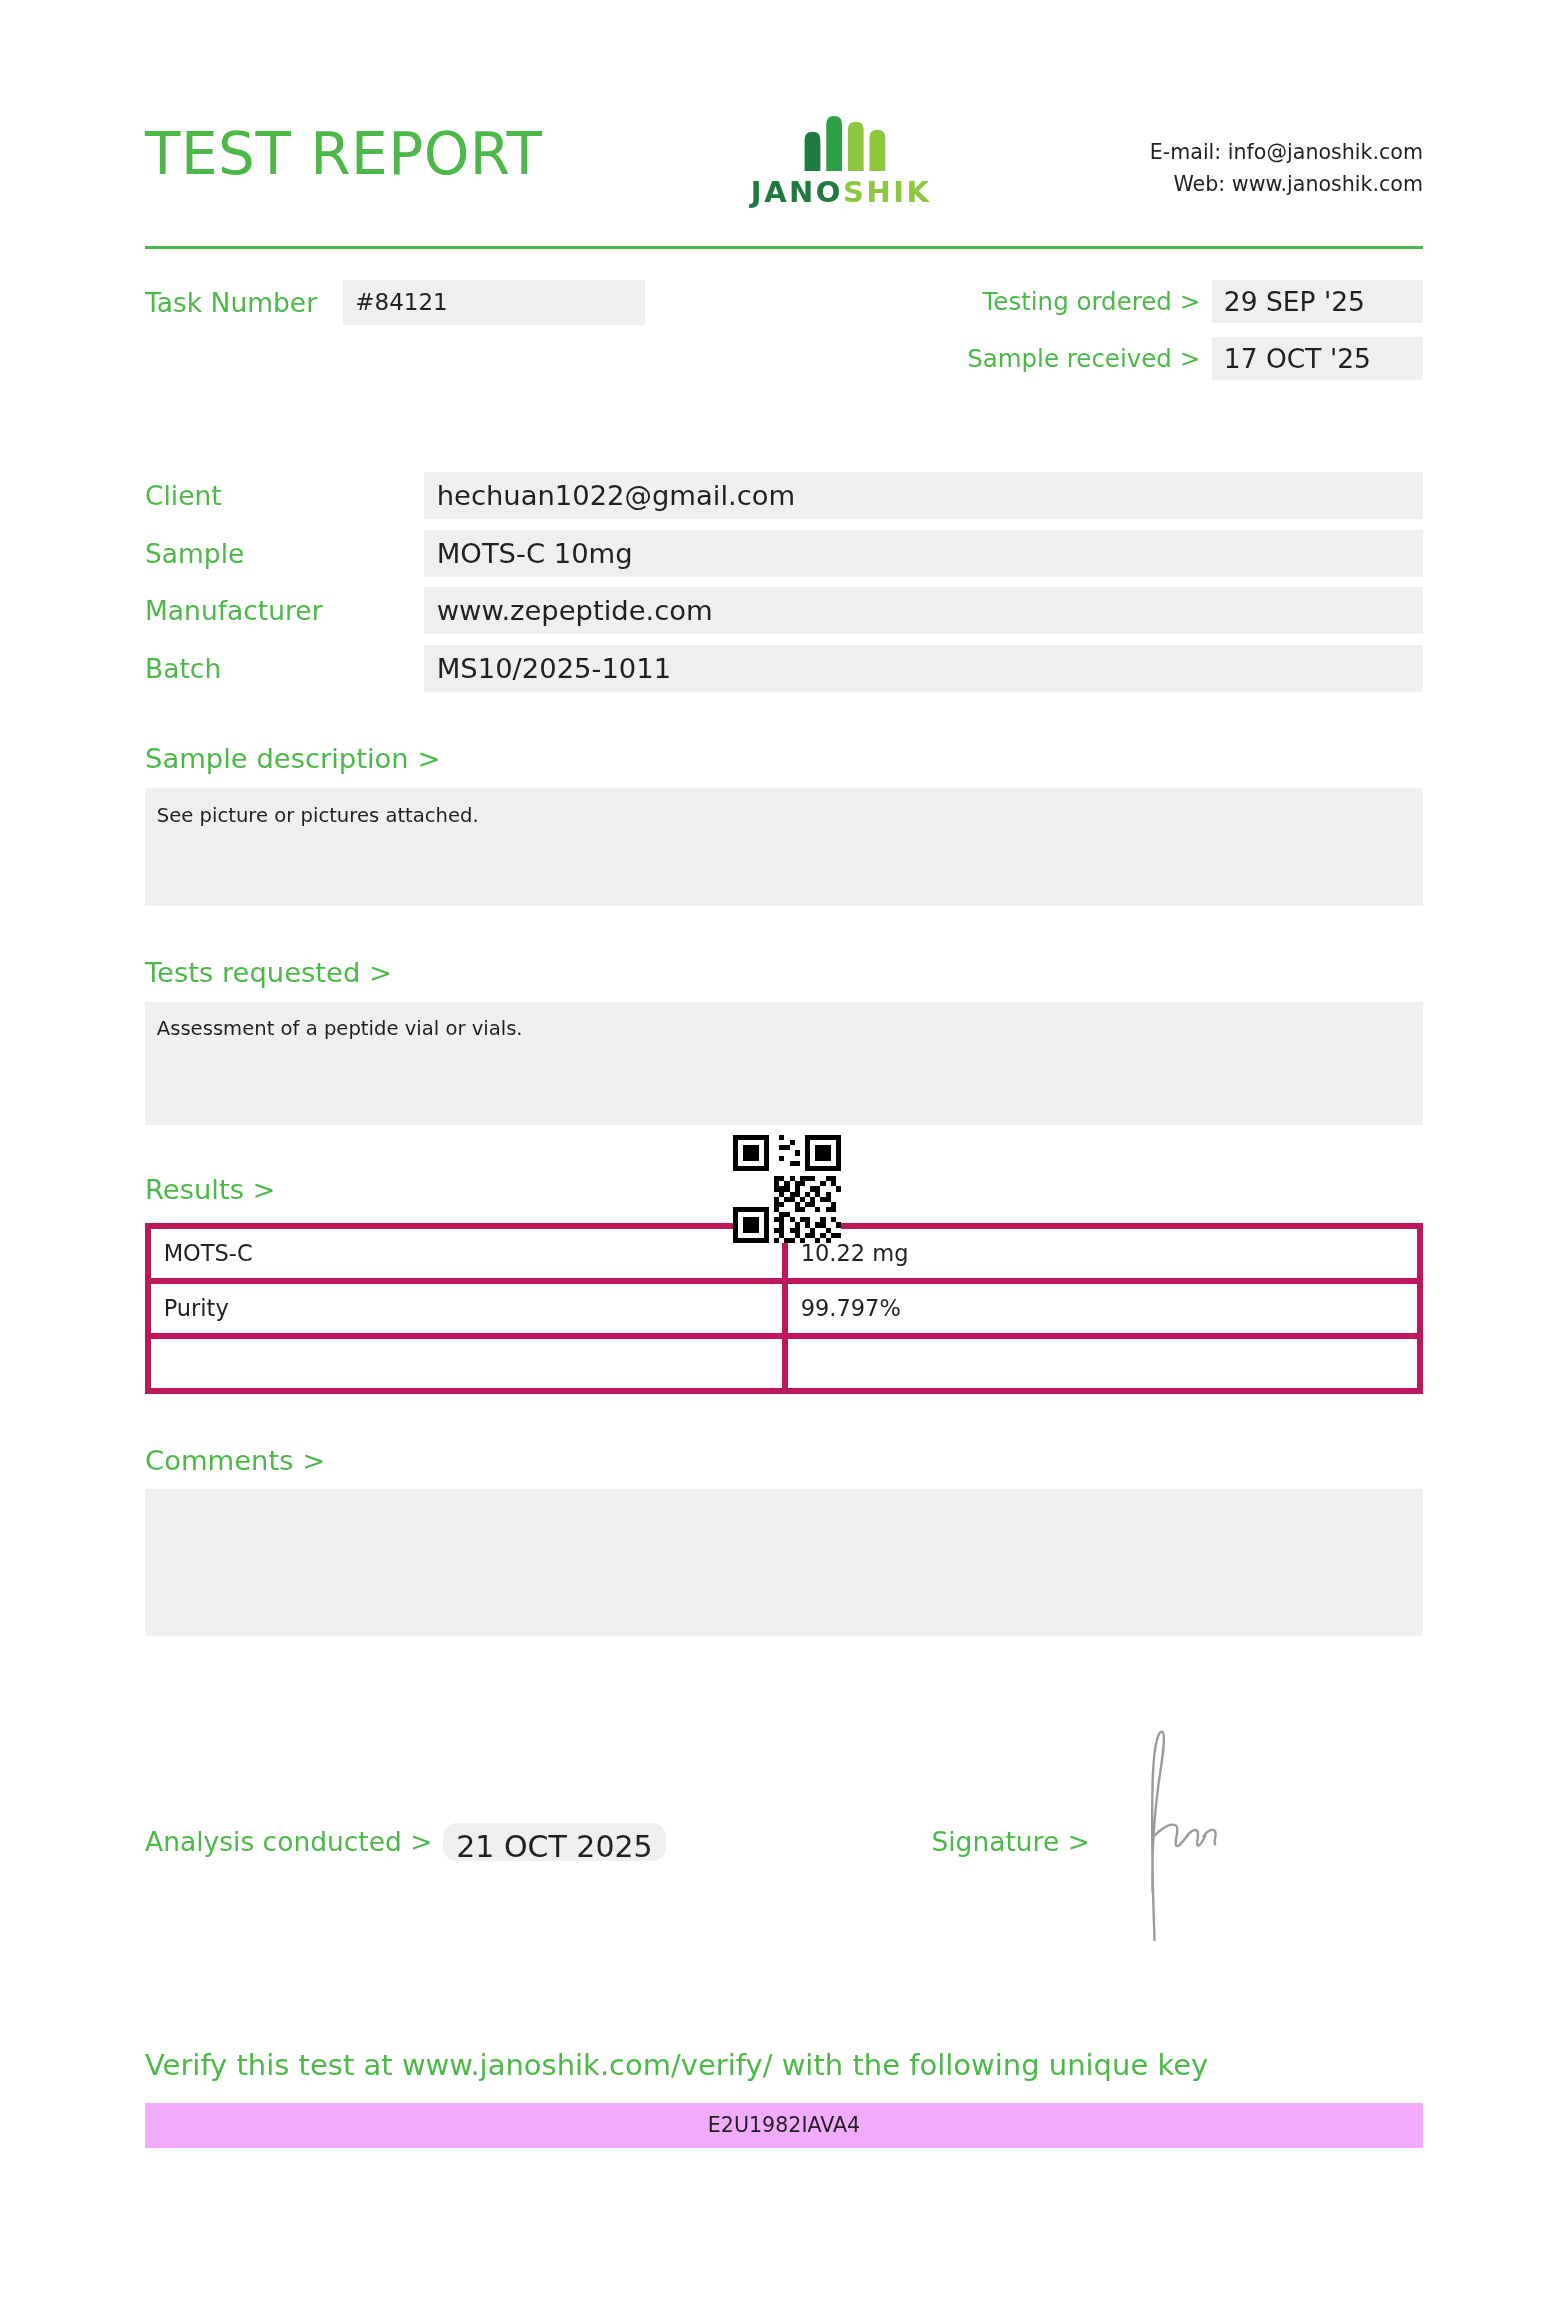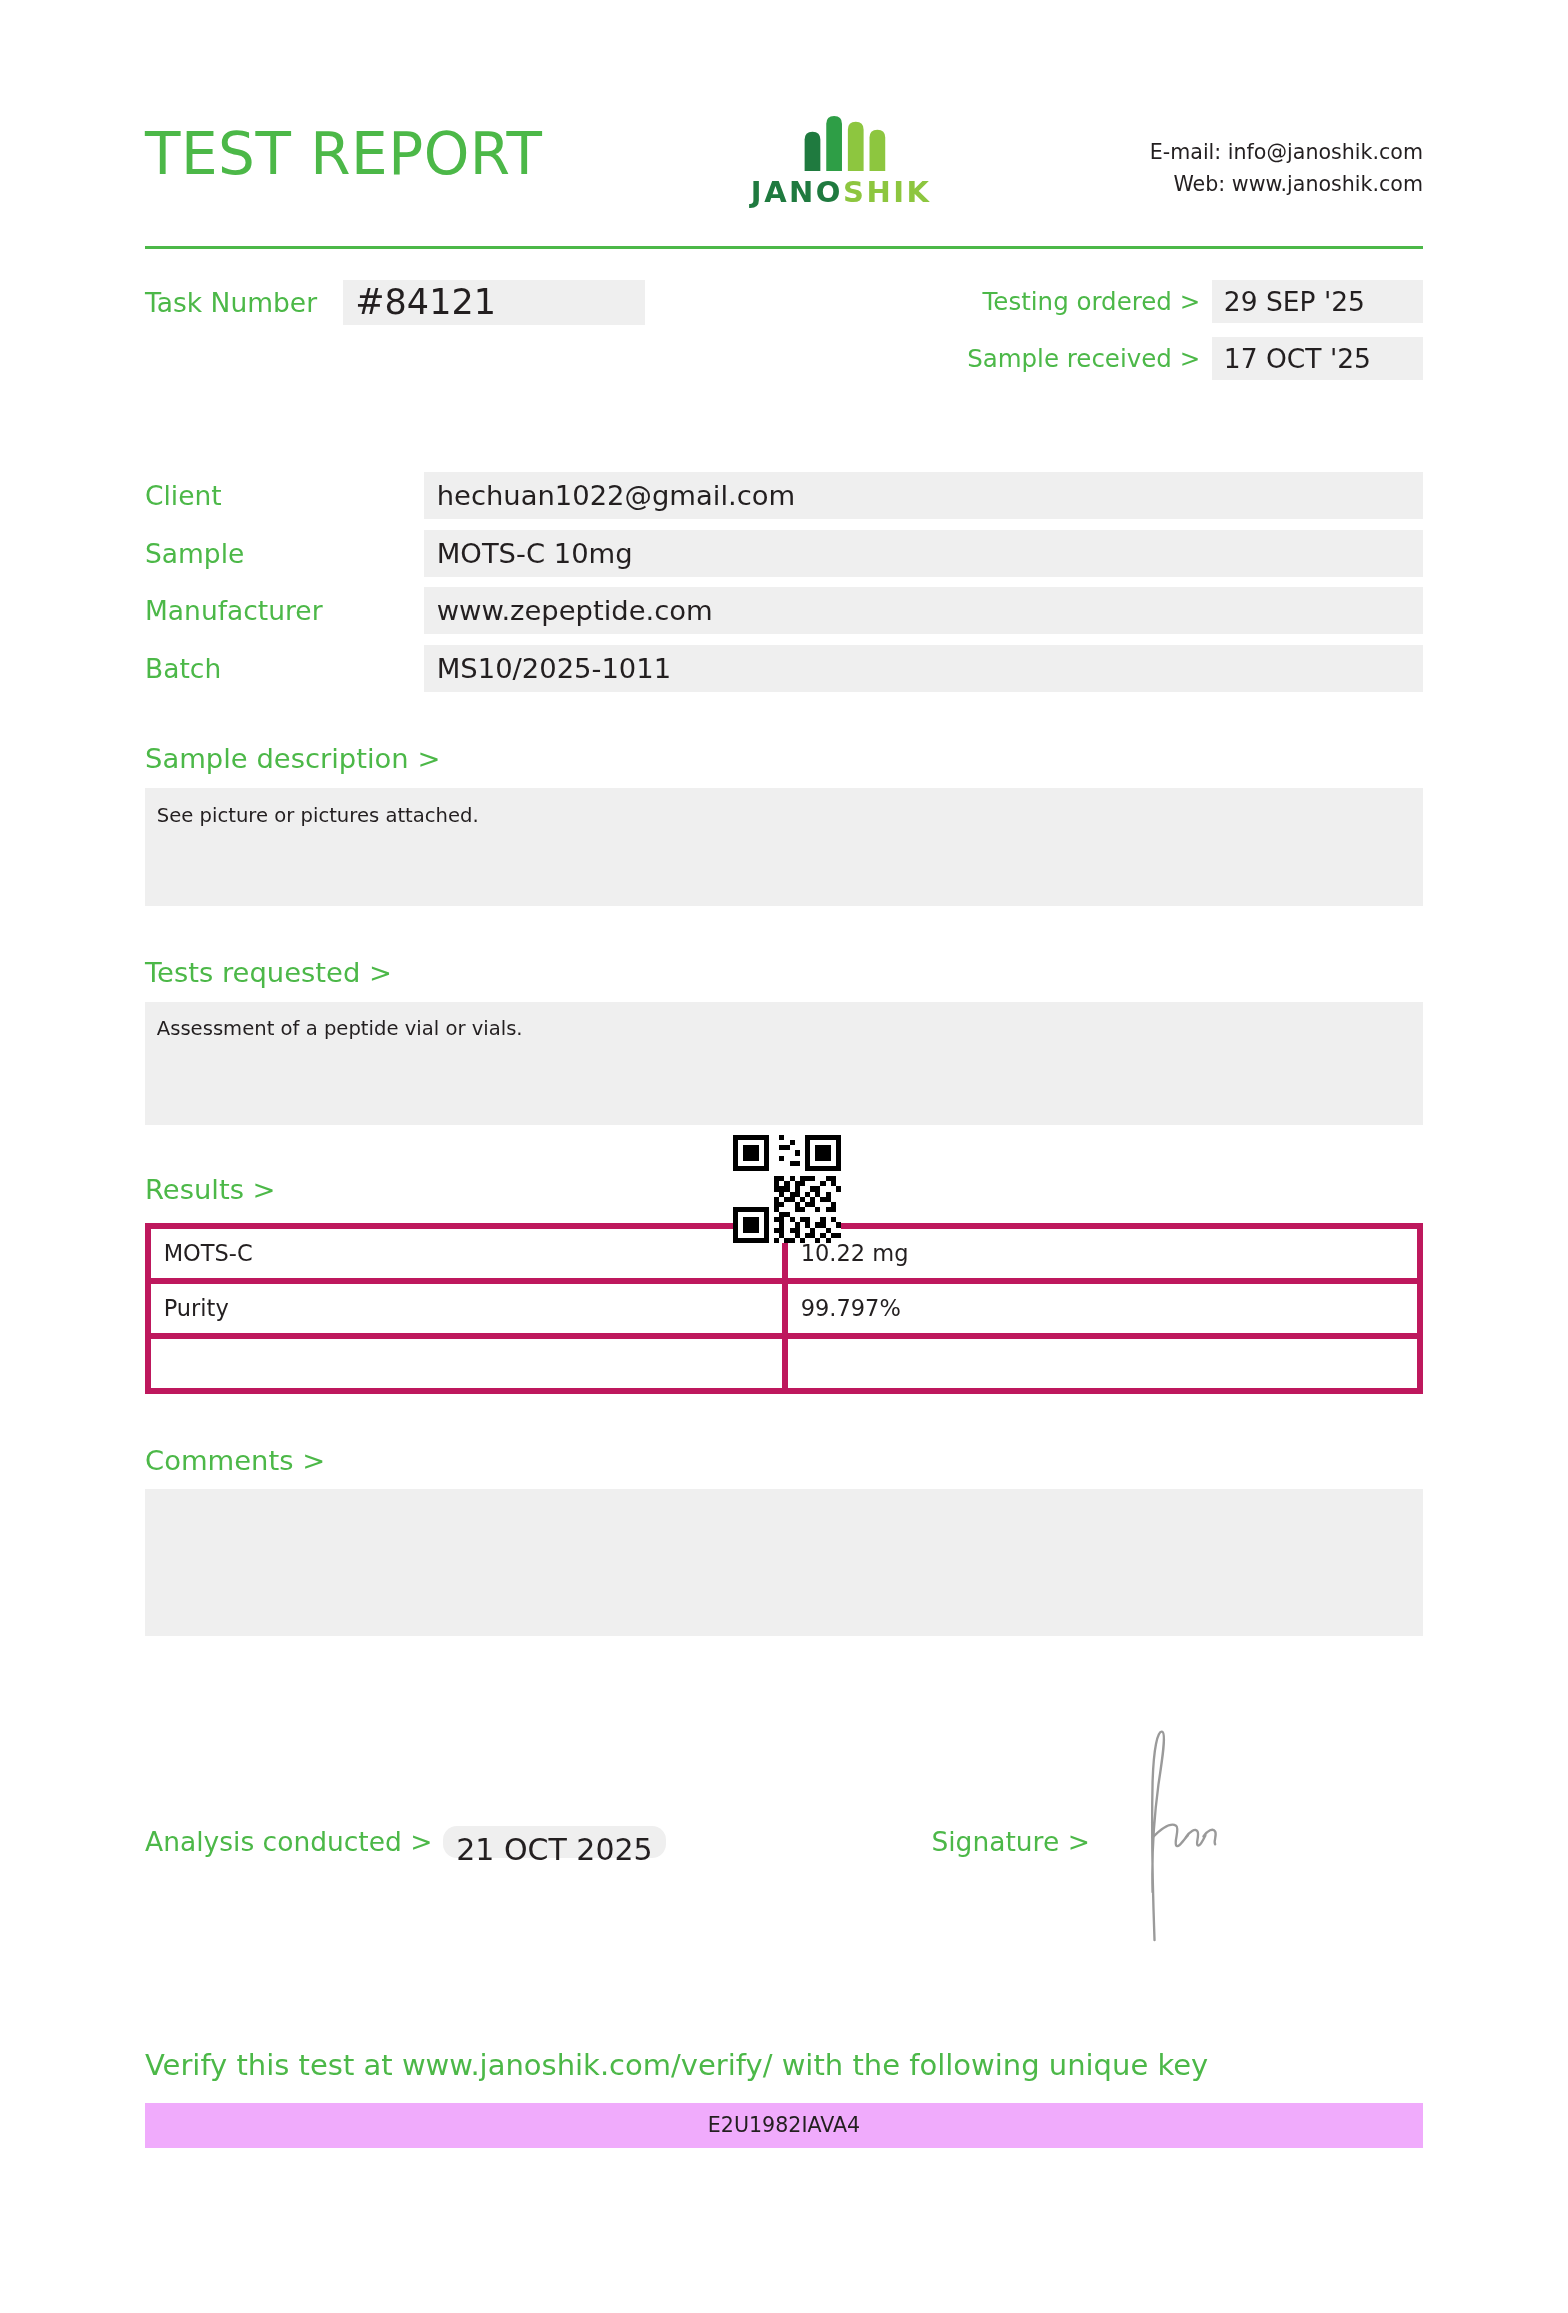--- a/index.html
+++ b/index.html
@@ -82,21 +82,21 @@
   .label-green {
     color: #4cb848;
     font-size: 26.5px;
   }
   .task-label { margin-right: 25.5px; }
   .task-value-box {
     background: #efefef;
     width: 302px;
     height: 45px;
     line-height: 45px;
-    font-size: 35px;
+    font-size: 23px;
     padding-left: 12.7px;
     box-sizing: border-box;
   }
   .dates {
     text-align: right;
   }
   .date-line {
     display: flex;
     align-items: center;
     justify-content: flex-end;
@@ -201,21 +201,21 @@
   }
   .analysis-label {
     color: #4cb848;
     font-size: 26.5px;
     margin-right: 10px;
     white-space: nowrap;
   }
   .analysis-value {
     background: #efefef;
     font-size: 30px;
-    height: 32px;
+    height: 38px;
     line-height: 47px;
     padding: 0 13.7px;
     box-sizing: border-box;
     border-radius: 14px;
   }
   .signature-label {
     color: #4cb848;
     font-size: 26.5px;
     margin-left: 265px;
     white-space: nowrap;

